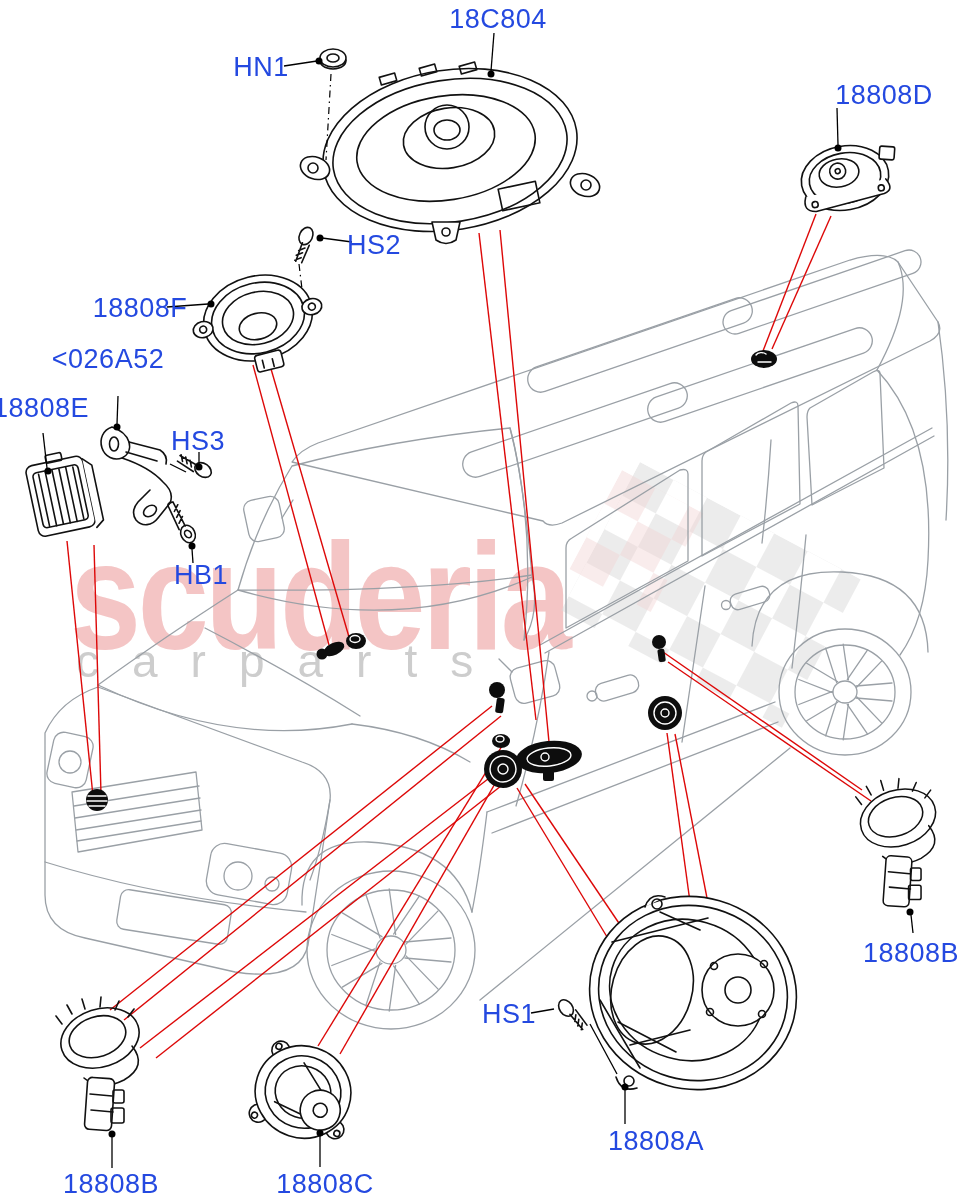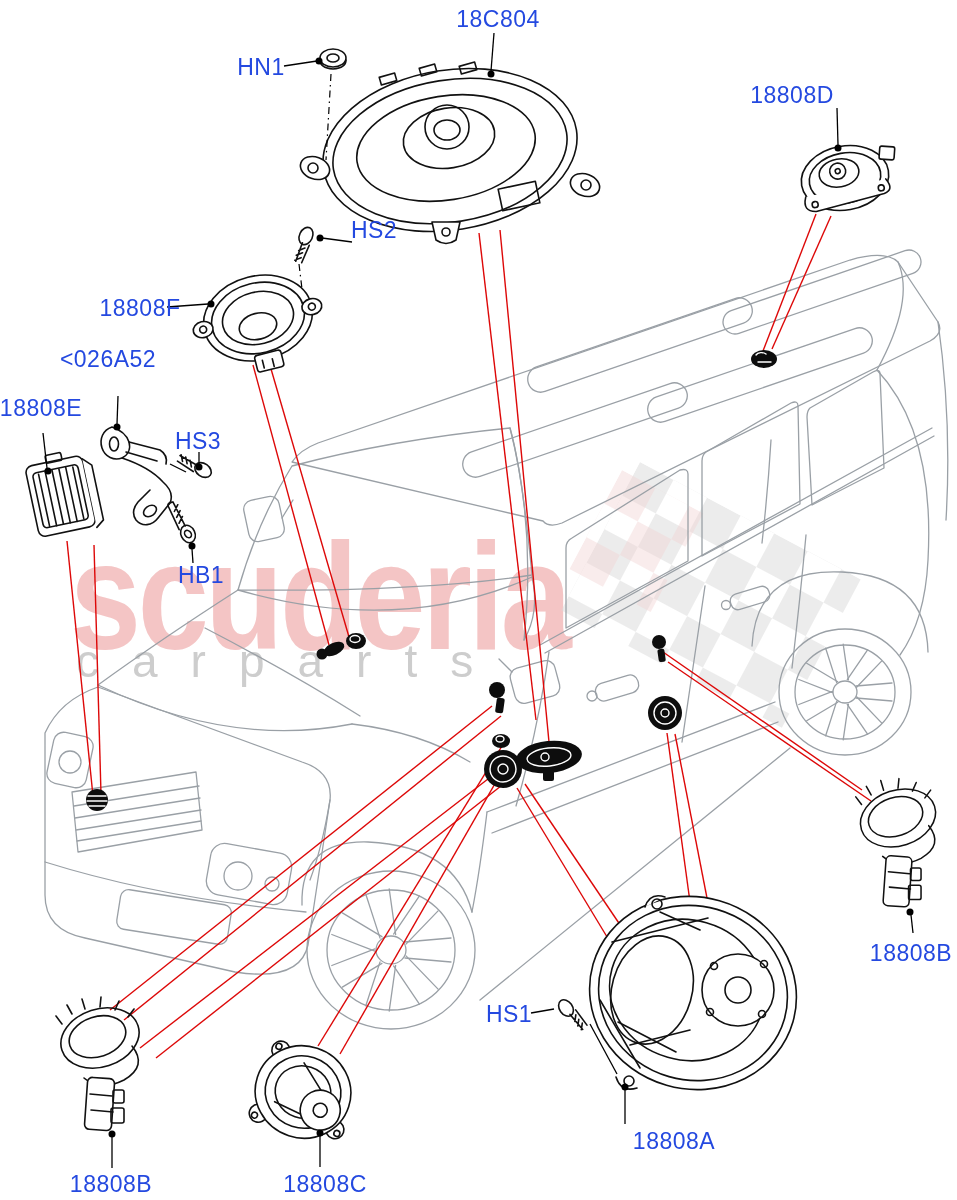--- a/index.html
+++ b/index.html
@@ -6,21 +6,21 @@
   .stage{position:relative;width:957px;height:1200px;background:var(--background,#fff);
          overflow:hidden;font-family:"Liberation Sans",sans-serif;}
   .wm-brand{position:absolute;left:70px;top:520px;font-size:152px;font-weight:700;
             color:var(--watermark_pink,#f4c5c5);letter-spacing:-4px;line-height:1;
             transform:scaleX(.84);transform-origin:left top;white-space:nowrap;user-select:none;}
   .wm-sub{position:absolute;left:76px;top:638px;font-size:46px;font-weight:400;
           color:var(--watermark_gray,#cdcdcd);letter-spacing:33px;line-height:1;white-space:nowrap;user-select:none;}
   .wm-sub .w2{}
   svg.diagram{position:absolute;left:0;top:0;}
   .part-label{position:absolute;transform:translate(-50%,-50%);
-              color:var(--label_blue,#2449e0);font-size:23px;font-weight:400;
+              color:var(--label_blue,#2449e0);font-size:27px;font-weight:400;
               white-space:nowrap;letter-spacing:.5px;}
   
   .cl{stroke:var(--car_gray,#9aa0a6);fill:none;stroke-width:1.3;stroke-linecap:round;stroke-linejoin:round;}
   .pl{stroke:var(--part_black,#111);fill:none;stroke-width:1.6;stroke-linecap:round;stroke-linejoin:round;}
   .plf{stroke:var(--part_black,#111);fill:#fff;stroke-width:1.6;stroke-linecap:round;stroke-linejoin:round;}
   .blk{fill:#0d0d0d;stroke:none;}
   .wht{stroke:#fff;fill:none;stroke-width:1.4;stroke-linecap:round;}
   .rl{stroke:var(--leader_red,#dd0808);stroke-width:1.4;fill:none;}
   .ll{stroke:#000;stroke-width:1.3;fill:none;}
   .dash{stroke:#000;stroke-width:1.2;fill:none;stroke-dasharray:7 4 1.5 4;}
@@ -354,25 +354,25 @@
       <path class="ll" d="M531,1013 L554,1009"></path>
       <circle class="dot" cx="625" cy="1087" r="3.5"></circle>
         <path class="ll" d="M625,1090 L625,1124"></path>
       <circle class="dot" cx="910" cy="912" r="3.5"></circle>
         <path class="ll" d="M911,915 L913,933"></path>
     </g>
   </svg>
 
   <div class="part-label" style="left:498px;top:19px">18C804</div>
   <div class="part-label" style="left:261px;top:67px">HN1</div>
-  <div class="part-label" style="left:374px;top:230px">HS2</div>
+  <div class="part-label" style="left:374px;top:245px">HS2</div>
   <div class="part-label" style="left:140px;top:308px">18808F</div>
-  <div class="part-label" style="left:792px;top:95px">18808D</div>
+  <div class="part-label" style="left:884px;top:95px">18808D</div>
   <div class="part-label" style="left:108px;top:359px">&lt;026A52</div>
   <div class="part-label" style="left:41px;top:408px">18808E</div>
   <div class="part-label" style="left:198px;top:441px">HS3</div>
   <div class="part-label" style="left:201px;top:575px">HB1</div>
   <div class="part-label" style="left:111px;top:1184px">18808B</div>
   <div class="part-label" style="left:325px;top:1184px">18808C</div>
   <div class="part-label" style="left:509px;top:1014px">HS1</div>
-  <div class="part-label" style="left:674px;top:1141px">18808A</div>
+  <div class="part-label" style="left:656px;top:1141px">18808A</div>
   <div class="part-label" style="left:911px;top:953px">18808B</div>
 </div>
 
 </body></html>

